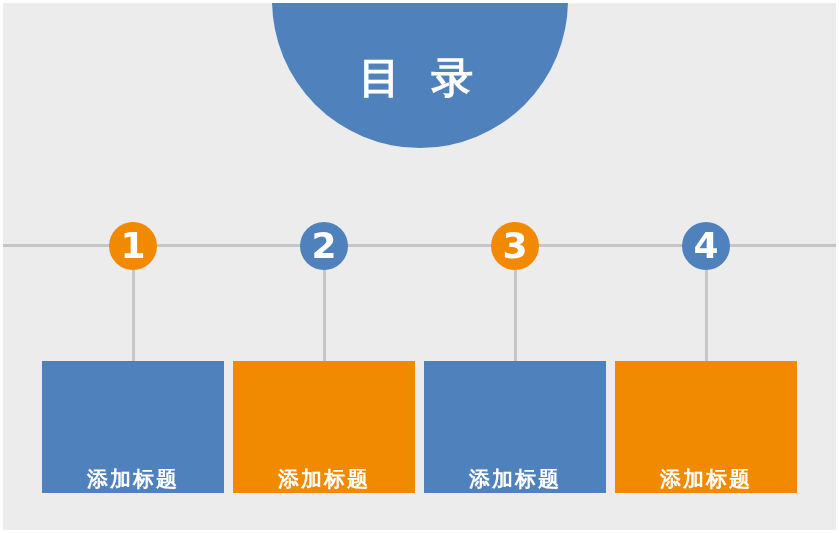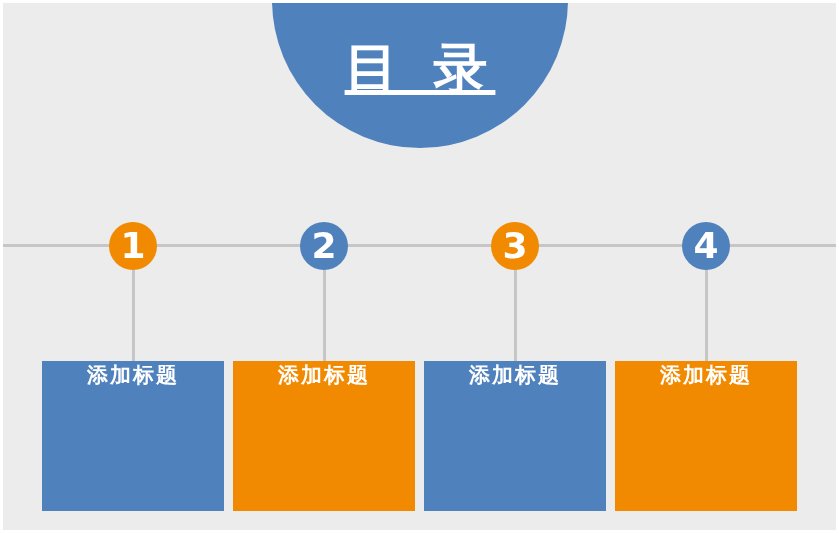--- a/index.html
+++ b/index.html
@@ -33,27 +33,26 @@
     height: 296px;
     border-radius: 50%;
     background: #4f81bd;
     display: flex;
     align-items: flex-end;
     justify-content: center;
     z-index: 3;
   }
   .title-text {
     color: #ffffff;
-    font-size: 54px;
+    font-size: 42px;
     font-weight: 700;
     letter-spacing: 8px;
     padding-bottom: 42px;
     white-space: nowrap;
     text-align: center;
-    text-decoration: underline;
   }
   
   .h-line {
     position: absolute;
     left: 0;
     right: 0;
     top: 241px;
     height: 3px;
     background: #c6c6c6;
     z-index: 1;
@@ -85,23 +84,23 @@
     line-height: 1;
     z-index: 2;
   }
   .v-line {
     width: 3px;
     height: 91px;
     background: #c6c6c6;
   }
   .title-box {
     width: 182px;
-    height: 150px;
+    height: 132px;
     display: flex;
-    align-items: flex-start;
+    align-items: flex-end;
     justify-content: center;
   }
   .box-label {
     color: #ffffff;
     font-size: 21px;
     font-weight: 700;
     letter-spacing: 2px;
     white-space: nowrap;
   }
 </style>

